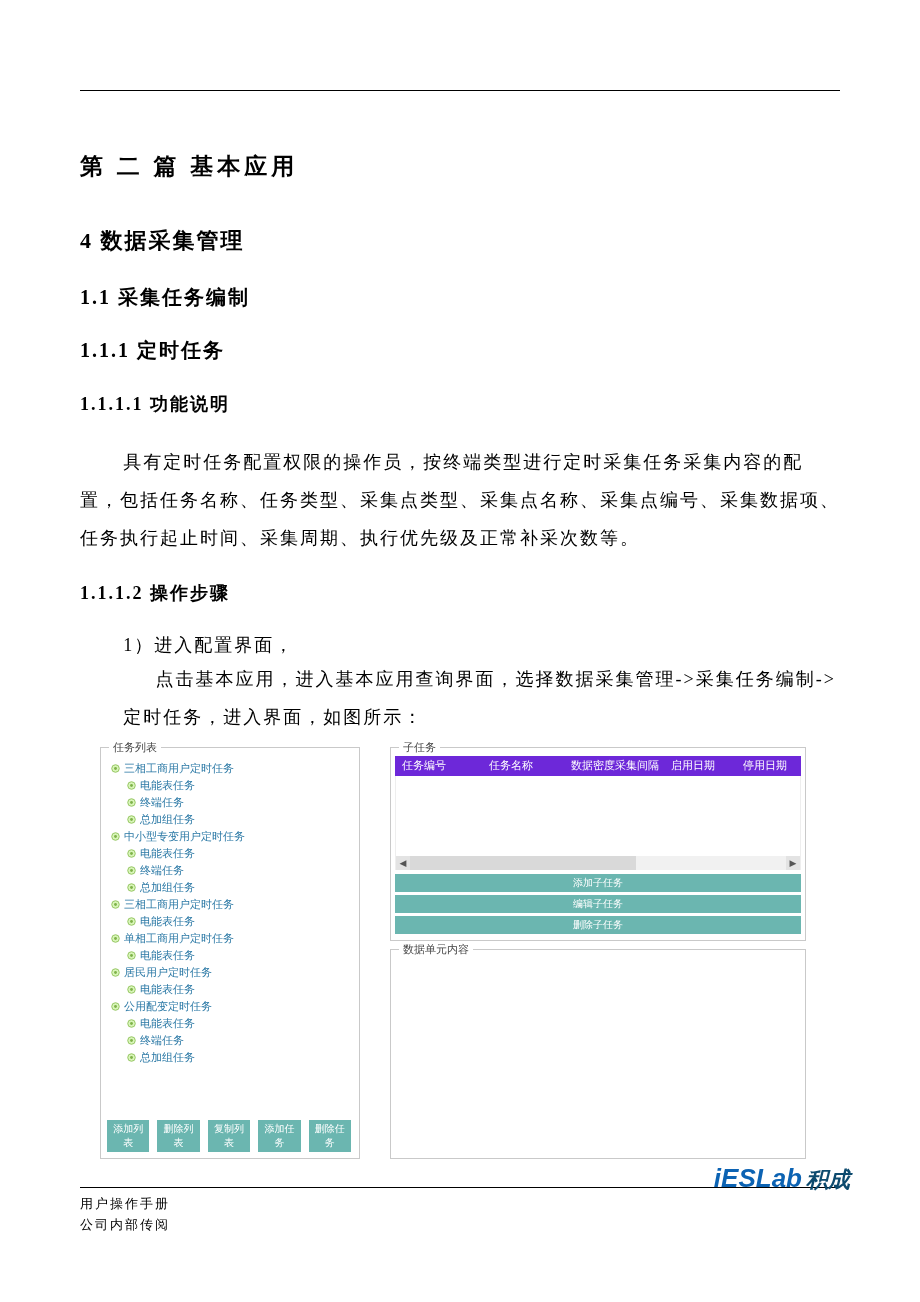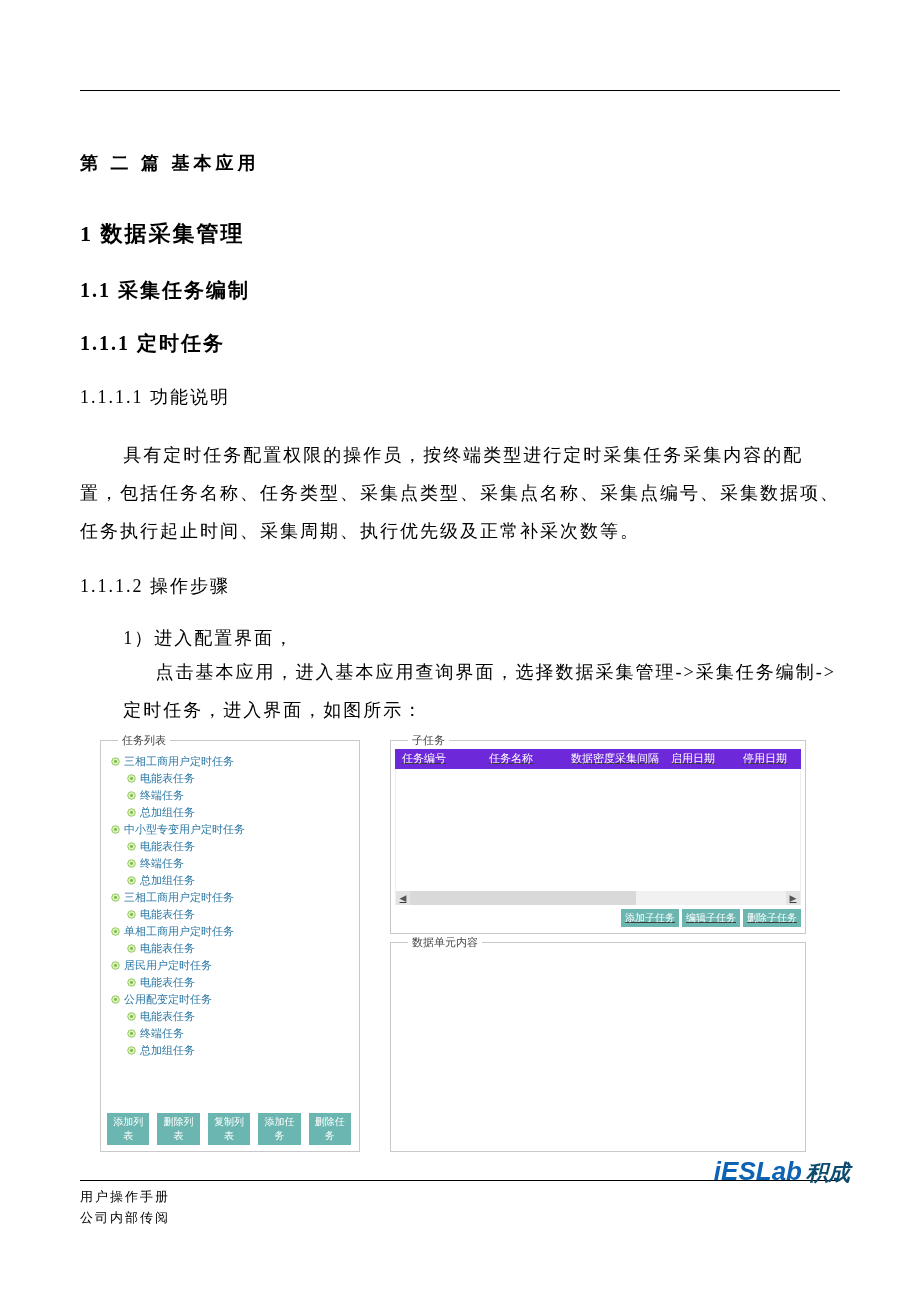--- a/index.html
+++ b/index.html
@@ -21,21 +21,21 @@
     border: none;
     border-top: 1.5px solid #000;
     margin: 0 0 60px 0;
   }
   .hr-bot {
     border: none;
     border-top: 1.5px solid #000;
     margin: 2px 0 6px 0;
   }
   .h-part {
-    font-size: 18px;
+    font-size: 23px;
     font-weight: bold;
     letter-spacing: 4px;
     margin: 0 0 44px 0;
   }
   .h1 {
     font-size: 22px;
     font-weight: bold;
     letter-spacing: 2px;
     margin: 0 0 28px 0;
   }
@@ -46,21 +46,21 @@
     margin: 0 0 26px 0;
   }
   .h3 {
     font-size: 20px;
     font-weight: bold;
     letter-spacing: 2px;
     margin: 0 0 28px 0;
   }
   .h4 {
     font-size: 18px;
-    font-weight: normal;
+    font-weight: bold;
     letter-spacing: 2px;
     margin: 13px 0 28px 0;
   }
   .body-p {
     font-size: 18px;
     line-height: 2.1;
     letter-spacing: 2px;
     margin: 0 0 24px 0;
     text-indent: 2.4em;
   }
@@ -89,21 +89,21 @@
     color: #3a3a3a;
   }
   .panel {
     border: 1px solid #c9c9c9;
     background: #fff;
     position: relative;
   }
   .panel-title {
     position: absolute;
     top: -8px;
-    left: 17px;
+    left: 8px;
     background: #fff;
     padding: 0 4px;
     font-size: 11px;
     color: #444;
   }
   .left-panel {
     width: 260px;
     height: 412px;
     padding: 8px 6px 6px 4px;
     display: flex;
@@ -151,21 +151,20 @@
     font-size: 10px;
     padding: 2px 4px;
     cursor: pointer;
     font-family: inherit;
   }
   .right-col {
     width: 416px;
     display: flex;
     flex-direction: column;
     gap: 8px;
-    text-decoration: underline;
   }
   .right-top {
     height: 194px;
     padding: 8px 4px 6px 4px;
     display: flex;
     flex-direction: column;
   }
   .tbl-head {
     display: flex;
     background: #6d28d9;
@@ -195,20 +194,21 @@
     display: flex; align-items: center; justify-content: center;
     background: #e3e3e3;
   }
   .track { flex: 1; height: 14px; background: #f1f1f1; position: relative; }
   .thumb { position: absolute; left: 0; top: 0; height: 14px; width: 60%; background: #d9d9d9; }
   .btn-row-right {
     display: flex;
     gap: 3px;
     justify-content: flex-end;
     padding-top: 4px;
+    flex-direction: column;
   }
   .right-bot {
     flex: 1;
     height: 210px;
     padding: 8px 4px 6px 4px;
   }
   .footer {
     margin-top: 28px;
   }
   .foot-row {
@@ -237,21 +237,21 @@
   .logo-en { color: #0c63b3; font-size: 26px; font-style: italic; }
   .logo-cn { color: #0c4a6e; font-size: 22px; font-style: italic; margin-left: 4px; font-family: "Microsoft YaHei",sans-serif; }
 </style>
 </head>
 <body>
 
 <div class="page">
   <hr class="hr-top">
 
   <h1 class="h-part">第 二 篇  基本应用</h1>
-  <h2 class="h1">1   数据采集管理</h2>
+  <h2 class="h1">4   数据采集管理</h2>
   <h3 class="h2">1.1  采集任务编制</h3>
   <h4 class="h3">1.1.1  定时任务</h4>
   <div class="h4">1.1.1.1  功能说明</div>
 
   <p class="body-p">具有定时任务配置权限的操作员，按终端类型进行定时采集任务采集内容的配置，包括任务名称、任务类型、采集点类型、采集点名称、采集点编号、采集数据项、任务执行起止时间、采集周期、执行优先级及正常补采次数等。</p>
 
   <div class="h4">1.1.1.2  操作步骤</div>
 
   <div class="step-line">1）进入配置界面，</div>
   <div class="step-para">点击基本应用，进入基本应用查询界面，选择数据采集管理-&gt;采集任务编制-&gt;定时任务，进入界面，如图所示：</div>

